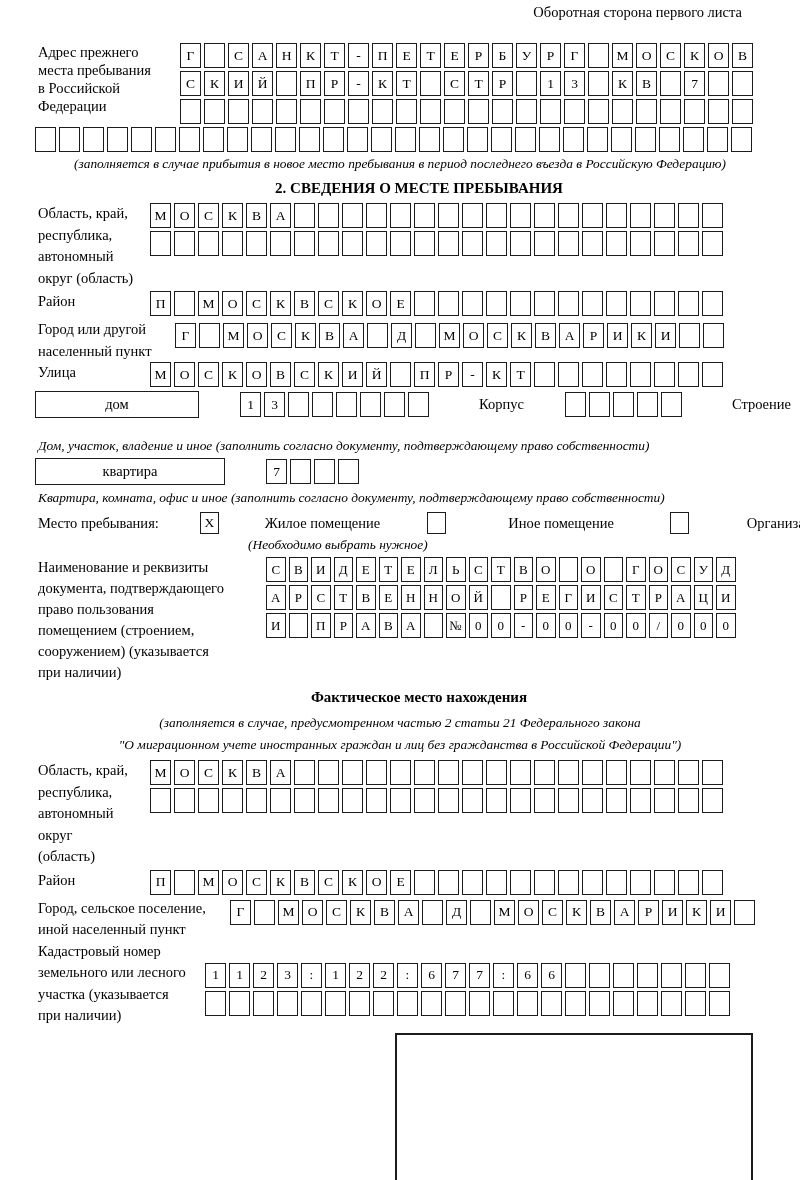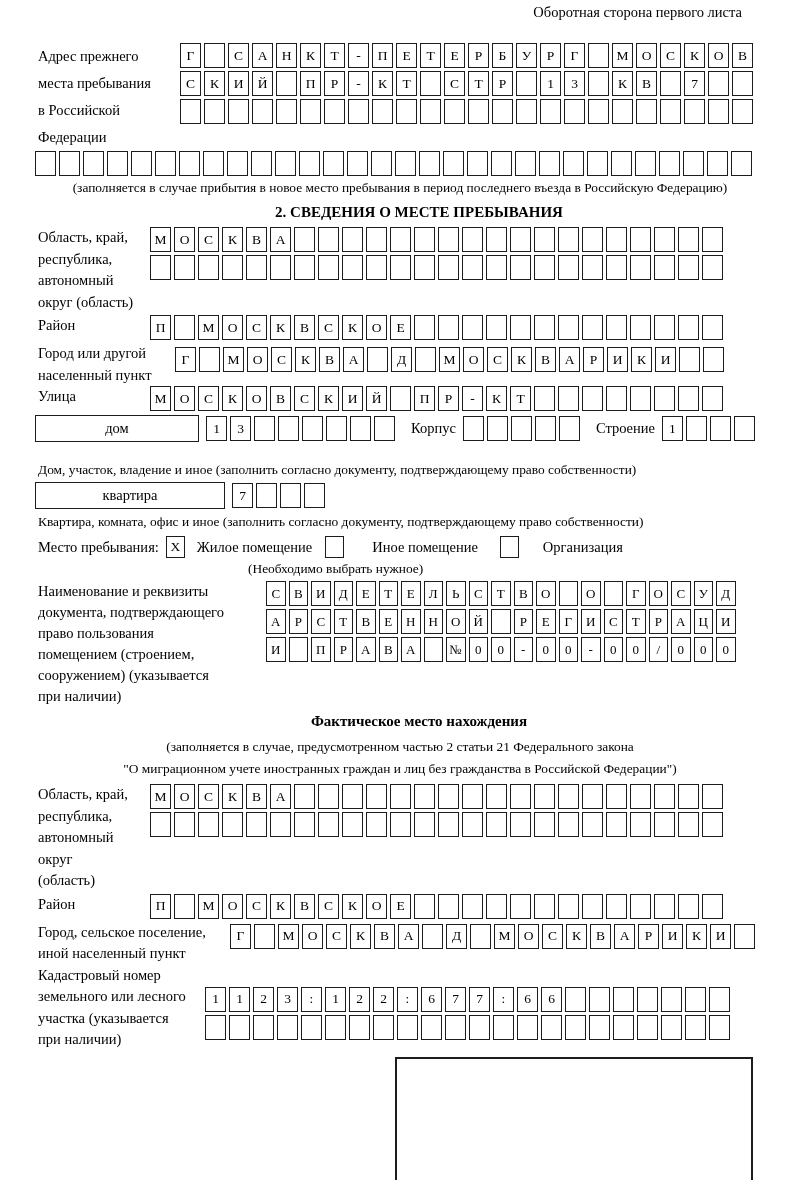--- a/index.html
+++ b/index.html
@@ -3,53 +3,53 @@
 <meta charset="utf-8">
 <style>
   html,body{margin:0;padding:0;background:#fff;}
   body{
     width:800px;height:1180px;
     font-family:"Liberation Serif","DejaVu Serif",serif;
     color:#000;overflow:hidden;position:relative;
   }
   .hdr-note{padding:4px 58px 0 0;text-align:right;font-size:14.5px;}
   .row{display:flex;align-items:flex-start;}
-  .vcenter{align-items:center;}
+  .vcenter{align-items:center;gap:34px;}
   .flabel{font-size:14.5px;line-height:21.5px;white-space:pre-line;flex:none;}
   .cellcol{display:flex;flex-direction:column;}
   .cellrow{display:flex;gap:3px;margin-bottom:3px;flex:none;}
   .cell{
     box-sizing:border-box;flex:none;
     width:21px;height:25px;border:1.6px solid #1c1c1c;
     display:flex;align-items:center;justify-content:center;
     font-size:13.5px;line-height:1;
   }
   .sm .cell{width:19.5px;height:25px;font-size:13px;}
   .fieldbox{
     box-sizing:border-box;flex:none;height:27px;border:1.6px solid #1c1c1c;
     display:flex;align-items:center;justify-content:center;font-size:14.5px;
   }
   .inlinelabel{font-size:14.5px;flex:none;}
   .checkcell{
     box-sizing:border-box;flex:none;width:19px;height:22px;border:1.6px solid #1c1c1c;
     display:flex;align-items:center;justify-content:center;font-size:13.5px;
   }
-  .caption{font-size:13.4px;line-height:17px;}
+  .caption{font-size:13.4px;line-height:17px;font-style:italic;}
   .center{text-align:center;}
   .sec-title{font-size:15px;font-weight:bold;text-align:center;padding-left:38px;}
   .pre{white-space:pre-line;}
   .conf-box{box-sizing:border-box;border:2px solid #1c1c1c;width:358px;height:175px;margin:6px 0 6px 395px;}
 </style>
 </head>
 <body>
 
 <div class="hdr-note">Оборотная сторона первого листа</div>
 
 <div class="row" style="margin:22px 0 0 38px">
-  <div class="flabel" style="width:142px;line-height:27px">Адрес прежнего
+  <div class="flabel" style="width:142px;line-height:18px">Адрес прежнего
 места пребывания
 в Российской
 Федерации</div>
   <div class="cellcol">
     <div class="cellrow">
         <div class="cell">Г</div>
         <div class="cell"></div>
         <div class="cell">С</div>
         <div class="cell">А</div>
         <div class="cell">Н</div>

